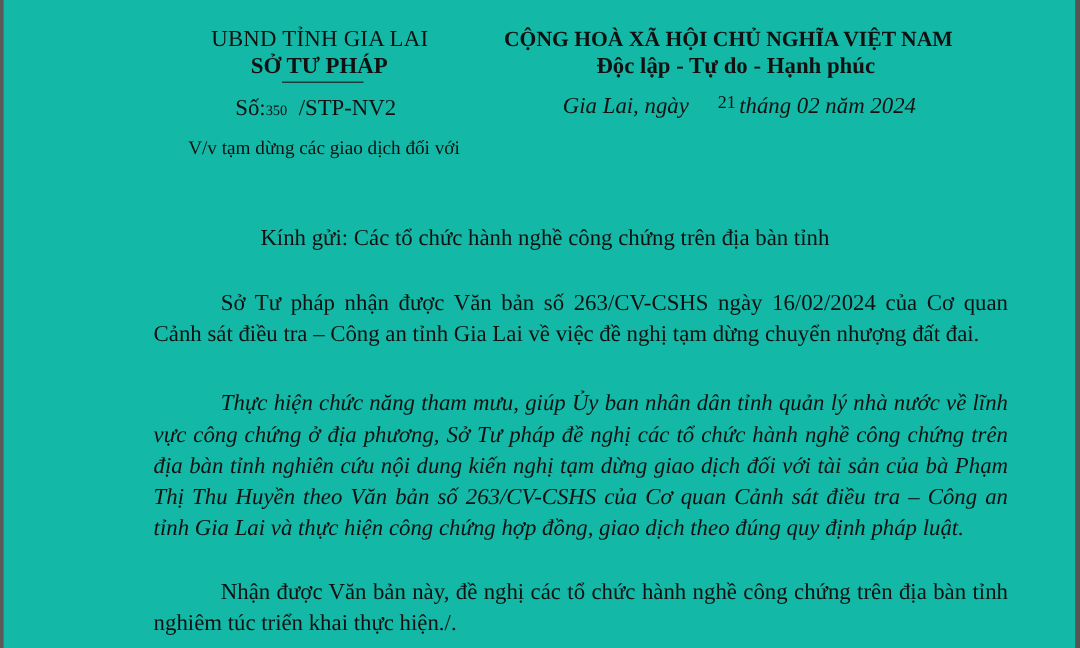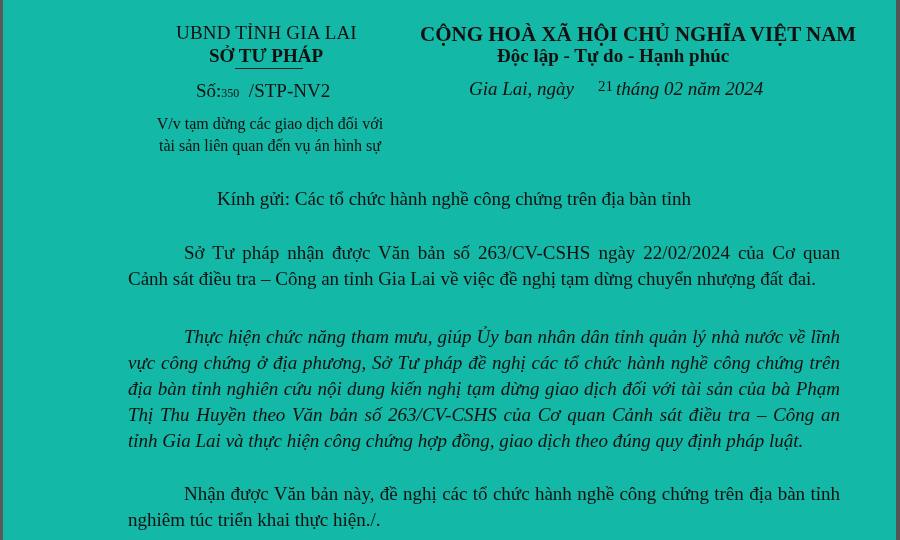--- a/index.html
+++ b/index.html
@@ -62,21 +62,21 @@
       width: 260px;
       font-size: 16px;
       text-align: center;
       line-height: 22px;
       white-space: normal;
     }
 
     
     .republic {
       left: 420px; top: 22px;
-      font-size: 21px;
+      font-size: 18px;
       font-weight: bold;
     }
     .motto {
       left: 497px; top: 45px;
       font-size: 19px;
       font-weight: bold;
       text-underline-offset: 3px;
       text-decoration-thickness: 1px;
     }
     .date-line {
@@ -121,27 +121,26 @@
   <div class="border-right"></div>
 
   <div class="abs agency">UBND TỈNH GIA LAI</div>
   <div class="abs dept">SỞ TƯ PHÁP</div>
   <div class="dept-underline"></div>
   <div class="abs doc-number">
     <span>Số:</span><span class="num">350</span>&nbsp;&nbsp;<span>/STP-NV2</span>
   </div>
   <div class="abs subject">
     <div>V/v tạm dừng các giao dịch đối với</div>
-    <div>tài sản liên quan đến vụ án hình sự</div>
   </div>
 
   <div class="abs republic">CỘNG HOÀ XÃ HỘI CHỦ NGHĨA VIỆT NAM</div>
   <div class="abs motto">Độc lập - Tự do - Hạnh phúc</div>
   <div class="abs date-line">
     <span>Gia Lai, ngày</span><span class="day">21</span><span>tháng 02 năm 2024</span>
   </div>
 
   <div class="abs addressee">Kính gửi: Các tổ chức hành nghề công chứng trên địa bàn tỉnh</div>
 
-  <p class="para p1" style="margin:0;">Sở Tư pháp nhận được Văn bản số 263/CV-CSHS ngày 22/02/2024 của Cơ quan Cảnh sát điều tra – Công an tỉnh Gia Lai về việc đề nghị tạm dừng chuyển nhượng đất đai.</p>
+  <p class="para p1" style="margin:0;">Sở Tư pháp nhận được Văn bản số 263/CV-CSHS ngày 16/02/2024 của Cơ quan Cảnh sát điều tra – Công an tỉnh Gia Lai về việc đề nghị tạm dừng chuyển nhượng đất đai.</p>
   <p class="para p2" style="margin:0;">Thực hiện chức năng tham mưu, giúp Ủy ban nhân dân tỉnh quản lý nhà nước về lĩnh vực công chứng ở địa phương, Sở Tư pháp đề nghị các tổ chức hành nghề công chứng trên địa bàn tỉnh nghiên cứu nội dung kiến nghị tạm dừng giao dịch đối với tài sản của bà Phạm Thị Thu Huyền theo Văn bản số 263/CV-CSHS của Cơ quan Cảnh sát điều tra – Công an tỉnh Gia Lai và thực hiện công chứng hợp đồng, giao dịch theo đúng quy định pháp luật.</p>
   <p class="para p3" style="margin:0;">Nhận được Văn bản này, đề nghị các tổ chức hành nghề công chứng trên địa bàn tỉnh nghiêm túc triển khai thực hiện./.</p>
 </div>
 
 </body></html>

